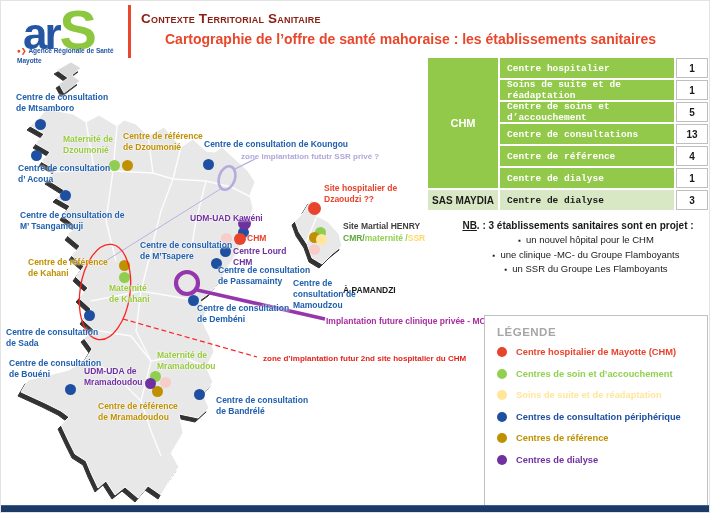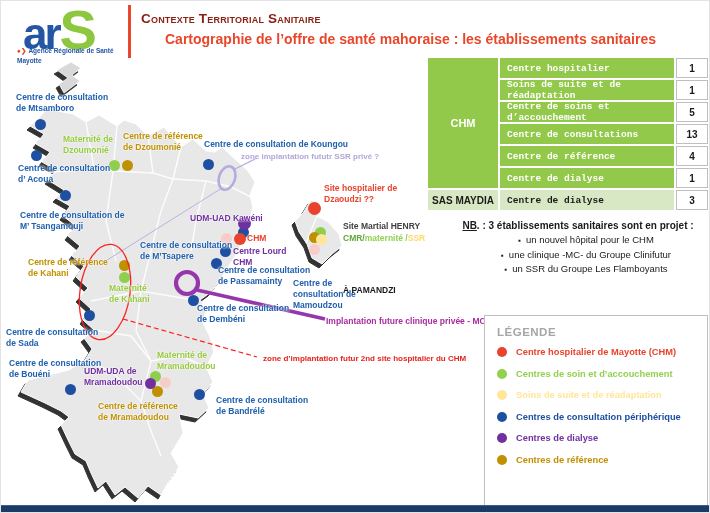--- a/index.html
+++ b/index.html
@@ -192,21 +192,21 @@
     <div class="l2" id="site-line2"><span style="color: rgb(95, 167, 59);">CMR/</span><span style="color: rgb(146, 208, 80);">maternité</span><span style="color: rgb(146, 208, 80);"> /</span><span style="color: rgb(255, 217, 102);">SSR</span></div>
     <div class="l3">À PAMANDZI</div>
   </div>
 
   <div class="nb">
     <div class="nb-title">
       <span class="u">NB</span><span>. : 3 établissements sanitaires sont en projet :</span>
     </div>
     <ul class="nb-list" id="nb-bullets">
         <li>un nouvel hôpital pour le CHM</li>
-        <li>une clinique -MC- du Groupe Clinifutur</li>
+        <li>une clinique -MC- du Groupe Flamboyants</li>
         <li>un SSR du Groupe Les Flamboyants</li>
       </ul>
   </div>
 
   <div class="estab" id="estab-table">
       <div class="cell grp" style="grid-area: 1 / 1 / span 6;">CHM</div>
       <div class="cell lbl" style="grid-area: 1 / 2;">Centre hospitalier</div>
       <div class="cell cnt" style="grid-area: 1 / 3;">1</div>
       <div class="cell lbl" style="grid-area: 2 / 2;">Soins de suite et de réadaptation</div>
       <div class="cell cnt" style="grid-area: 2 / 3;">1</div>
@@ -236,24 +236,24 @@
         </div>
         <div class="legend-item">
           <div class="legend-dot" style="background: rgb(255, 230, 153);"></div>
           <div class="legend-label" style="color: rgb(255, 230, 153);">Soins de suite et de réadaptation</div>
         </div>
         <div class="legend-item">
           <div class="legend-dot" style="background: rgb(30, 79, 160);"></div>
           <div class="legend-label" style="color: rgb(30, 79, 160);">Centres de consultation périphérique</div>
         </div>
         <div class="legend-item">
+          <div class="legend-dot" style="background: rgb(191, 144, 0);"></div>
+          <div class="legend-label" style="color: rgb(191, 144, 0);">Centres de référence</div>
+        </div>
+        <div class="legend-item">
           <div class="legend-dot" style="background: rgb(112, 48, 160);"></div>
           <div class="legend-label" style="color: rgb(112, 48, 160);">Centres de dialyse</div>
         </div>
-        <div class="legend-item">
-          <div class="legend-dot" style="background: rgb(191, 144, 0);"></div>
-          <div class="legend-label" style="color: rgb(191, 144, 0);">Centres de référence</div>
-        </div>
       </div>
   </div>
 
   <div class="bottombar"></div>
 </div>
 
 </body></html>

